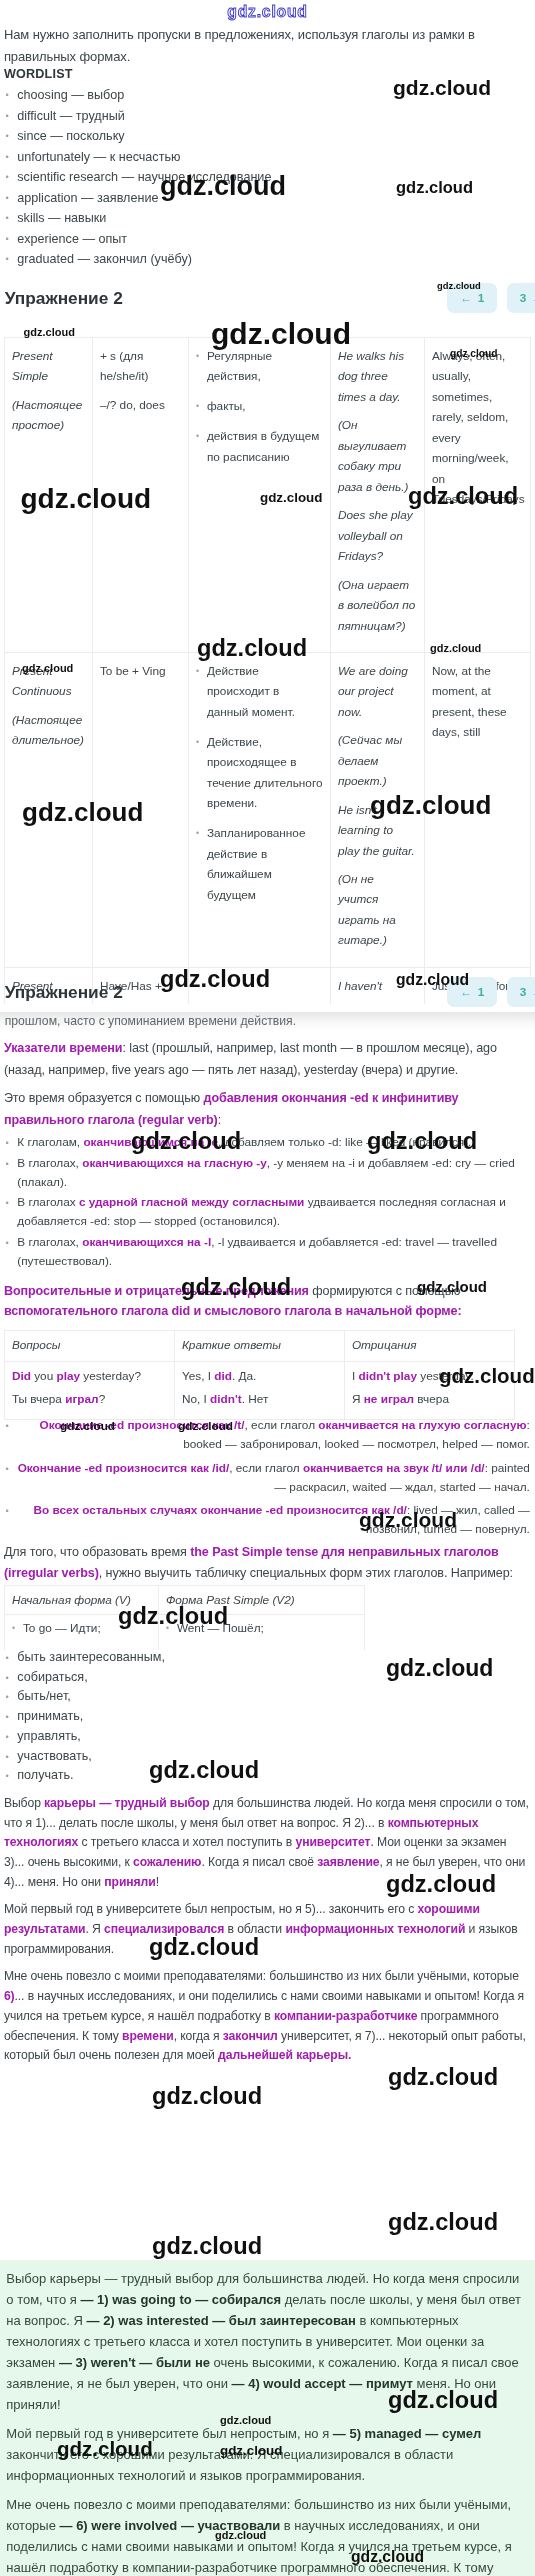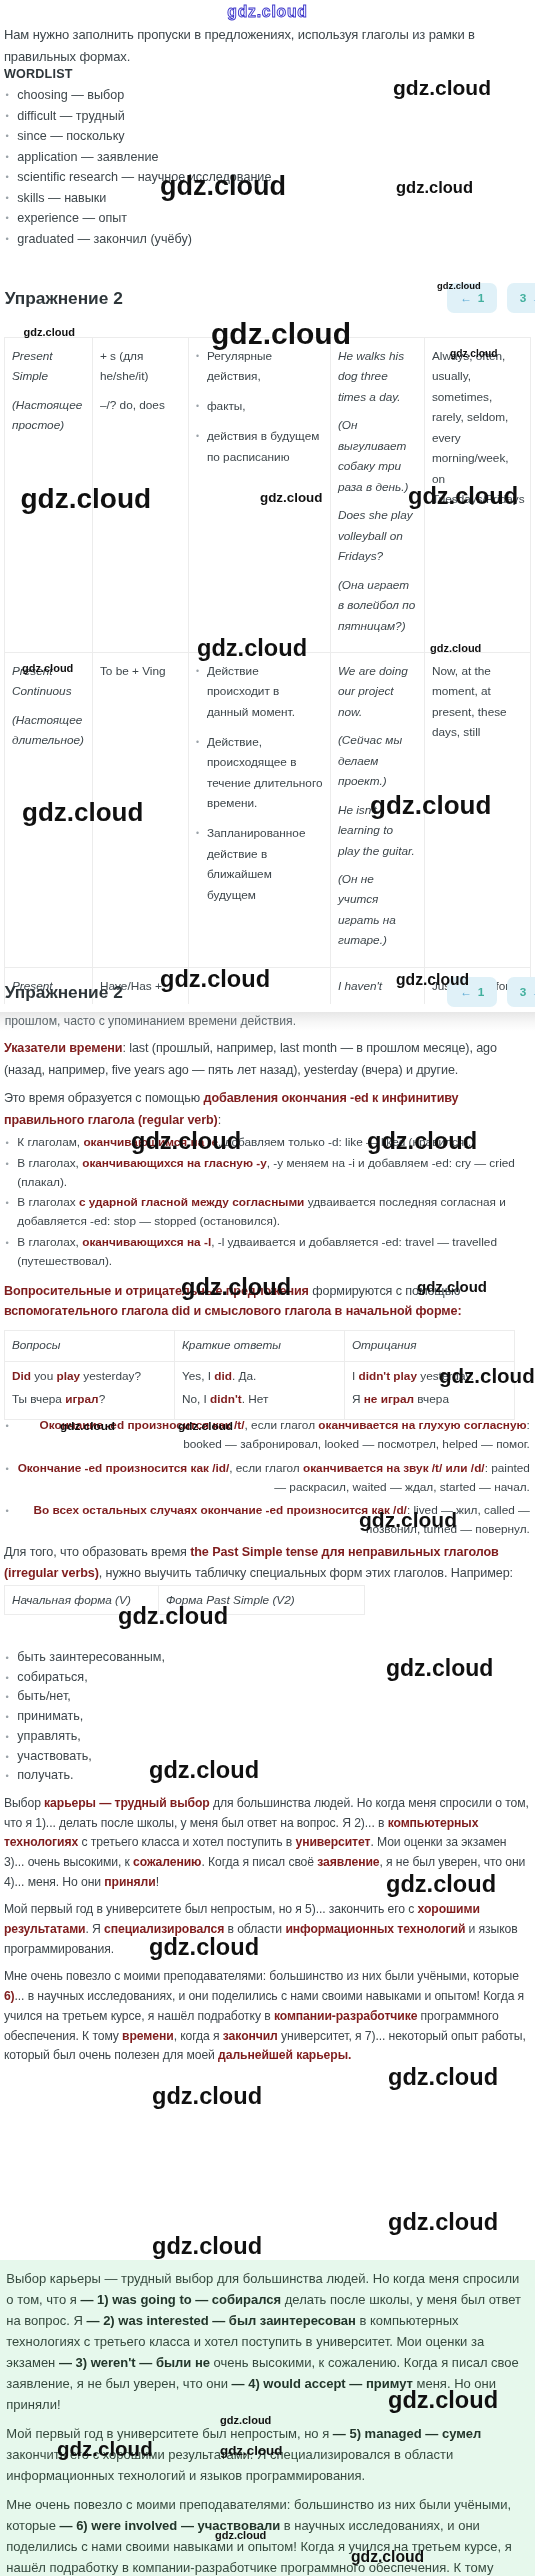--- a/index.html
+++ b/index.html
@@ -7,21 +7,21 @@
   .page{position:relative;width:535px;height:2576px;overflow:hidden;background:#fff;}
 
   
   .wm{position:absolute;font-weight:700;color:#101010;white-space:nowrap;pointer-events:none;z-index:6;line-height:1;}
 
   .logo{position:absolute;top:3.1px;left:0;width:535px;text-align:center;font-size:15.7px;font-weight:700;
         color:#eef0ff;-webkit-text-stroke:0.9px #3c35c9;letter-spacing:0.8px;z-index:6;}
 
   .para{position:absolute;left:3.9px;width:526px;font-size:12.6px;line-height:22px;color:#3d464b;letter-spacing:-0.1px;}
   .para p{margin:0 0 7.9px 0;}
-  .b{font-weight:700;color:#7f1d1d;}
+  .b{font-weight:700;color:#a21caf;}
 
   #intro{top:23.6px;font-size:13px;}
   #wl-title{top:63px;font-weight:700;font-size:12.6px;color:#2e363a;letter-spacing:0.2px;}
 
   .blist{position:absolute;left:3.9px;width:526px;margin:0;padding:0;list-style:none;}
   .blist li{position:relative;padding-left:13.4px;font-size:12.6px;line-height:20.5px;color:#3d464b;}
   .blist li::before{content:"•";position:absolute;left:1.6px;top:0;color:#9aa2a8;font-size:9.4px;}
   #wl-list{top:85px;}
 
   .hdr{position:absolute;left:4.7px;width:530px;display:flex;justify-content:space-between;align-items:center;z-index:2;}
@@ -87,22 +87,23 @@
   <div class="logo">gdz.cloud</div>
 
   <div class="para" id="intro">Нам нужно заполнить пропуски в предложениях, используя глаголы из рамки в правильных формах.</div>
 
   <div class="para" id="wl-title">WORDLIST</div>
 
   <ul class="blist" id="wl-list">
     <li>choosing — выбор</li>
     <li>difficult — трудный</li>
     <li>since — поскольку</li>
+    <li>unfortunately — к несчастью</li>
+    <li>scientific research — научное исследование</li>
     <li>application — заявление</li>
-    <li>scientific research — научное исследование</li>
     <li>skills — навыки</li>
     <li>experience — опыт</li>
     <li>graduated — закончил (учёбу)</li>
   </ul>
 
   <div class="hdr" id="hdr1">
     <h2>Упражнение 2</h2>
     <div class="nav">
       <div class="navbtn">
         <span class="arrow">←</span>
@@ -254,20 +255,28 @@
 
   <table class="gtable" id="irr-table">
     <colgroup>
         <col style="width:154px">
         <col style="width:206px">
       </colgroup>
     <tbody>
         <tr>
       <th>Начальная форма (V)</th>
       <th>Форма Past Simple (V2)</th>
+    </tr>
+    <tr>
+      <td>
+            <p class="dot">To go — Идти;</p>
+          </td>
+      <td>
+            <p class="dot">Went — Пошёл;</p>
+          </td>
     </tr>
   </tbody>
     </table>
 
   <ul class="blist" id="irr-list">
     <li>быть заинтересованным,</li>
     <li>собираться,</li>
     <li>быть/нет,</li>
     <li>принимать,</li>
     <li>управлять,</li>

